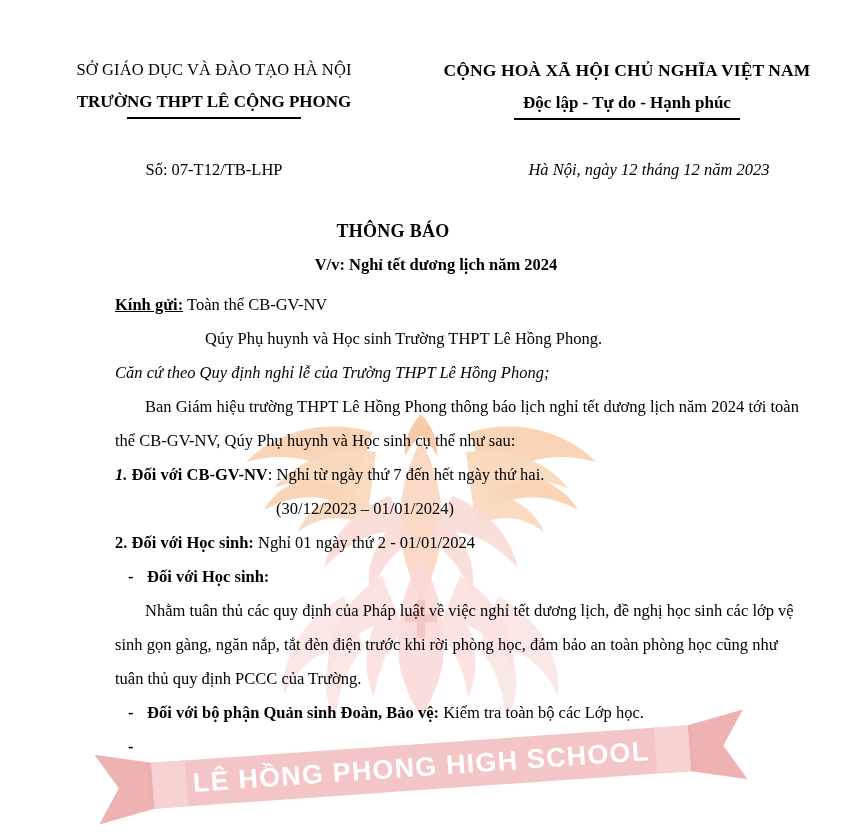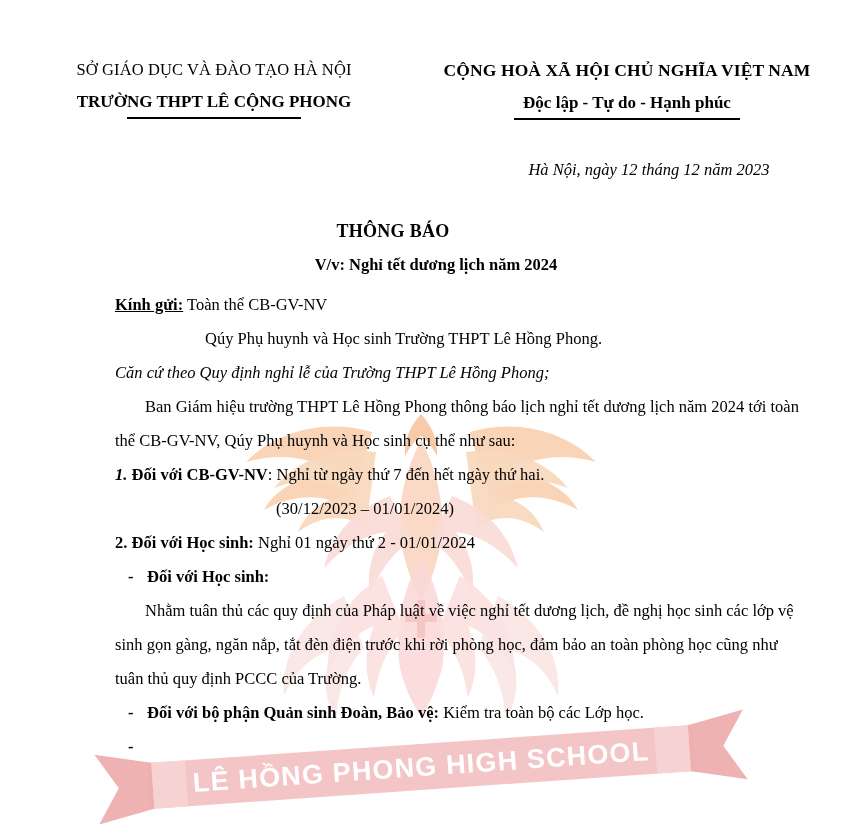--- a/index.html
+++ b/index.html
@@ -191,20 +191,21 @@
       <div class="hdr-line2">TRƯỜNG THPT LÊ CỘNG PHONG</div>
       <div class="rule rule-left"></div>
     </div>
     <div class="hdr-col hdr-right">
       <div class="hdr-line1">CỘNG HOÀ XÃ HỘI CHỦ NGHĨA VIỆT NAM</div>
       <div class="hdr-line2">Độc lập - Tự do - Hạnh phúc</div>
       <div class="rule rule-right"></div>
     </div>
   </div>
 
+  <div class="docnum">Số: 07-T12/TB-LHP</div>
   <div class="datetime">Hà Nội, ngày 12  tháng  12  năm 2023</div>
 
   <div class="title">THÔNG BÁO</div>
   <div class="subtitle">V/v: Nghỉ tết dương lịch năm 2024</div>
 
   <div class="body-block">
 
     <div class="ln">
       <span class="b u">Kính gửi:</span><span> </span><span>Toàn thể CB-GV-NV</span>
     </div>

